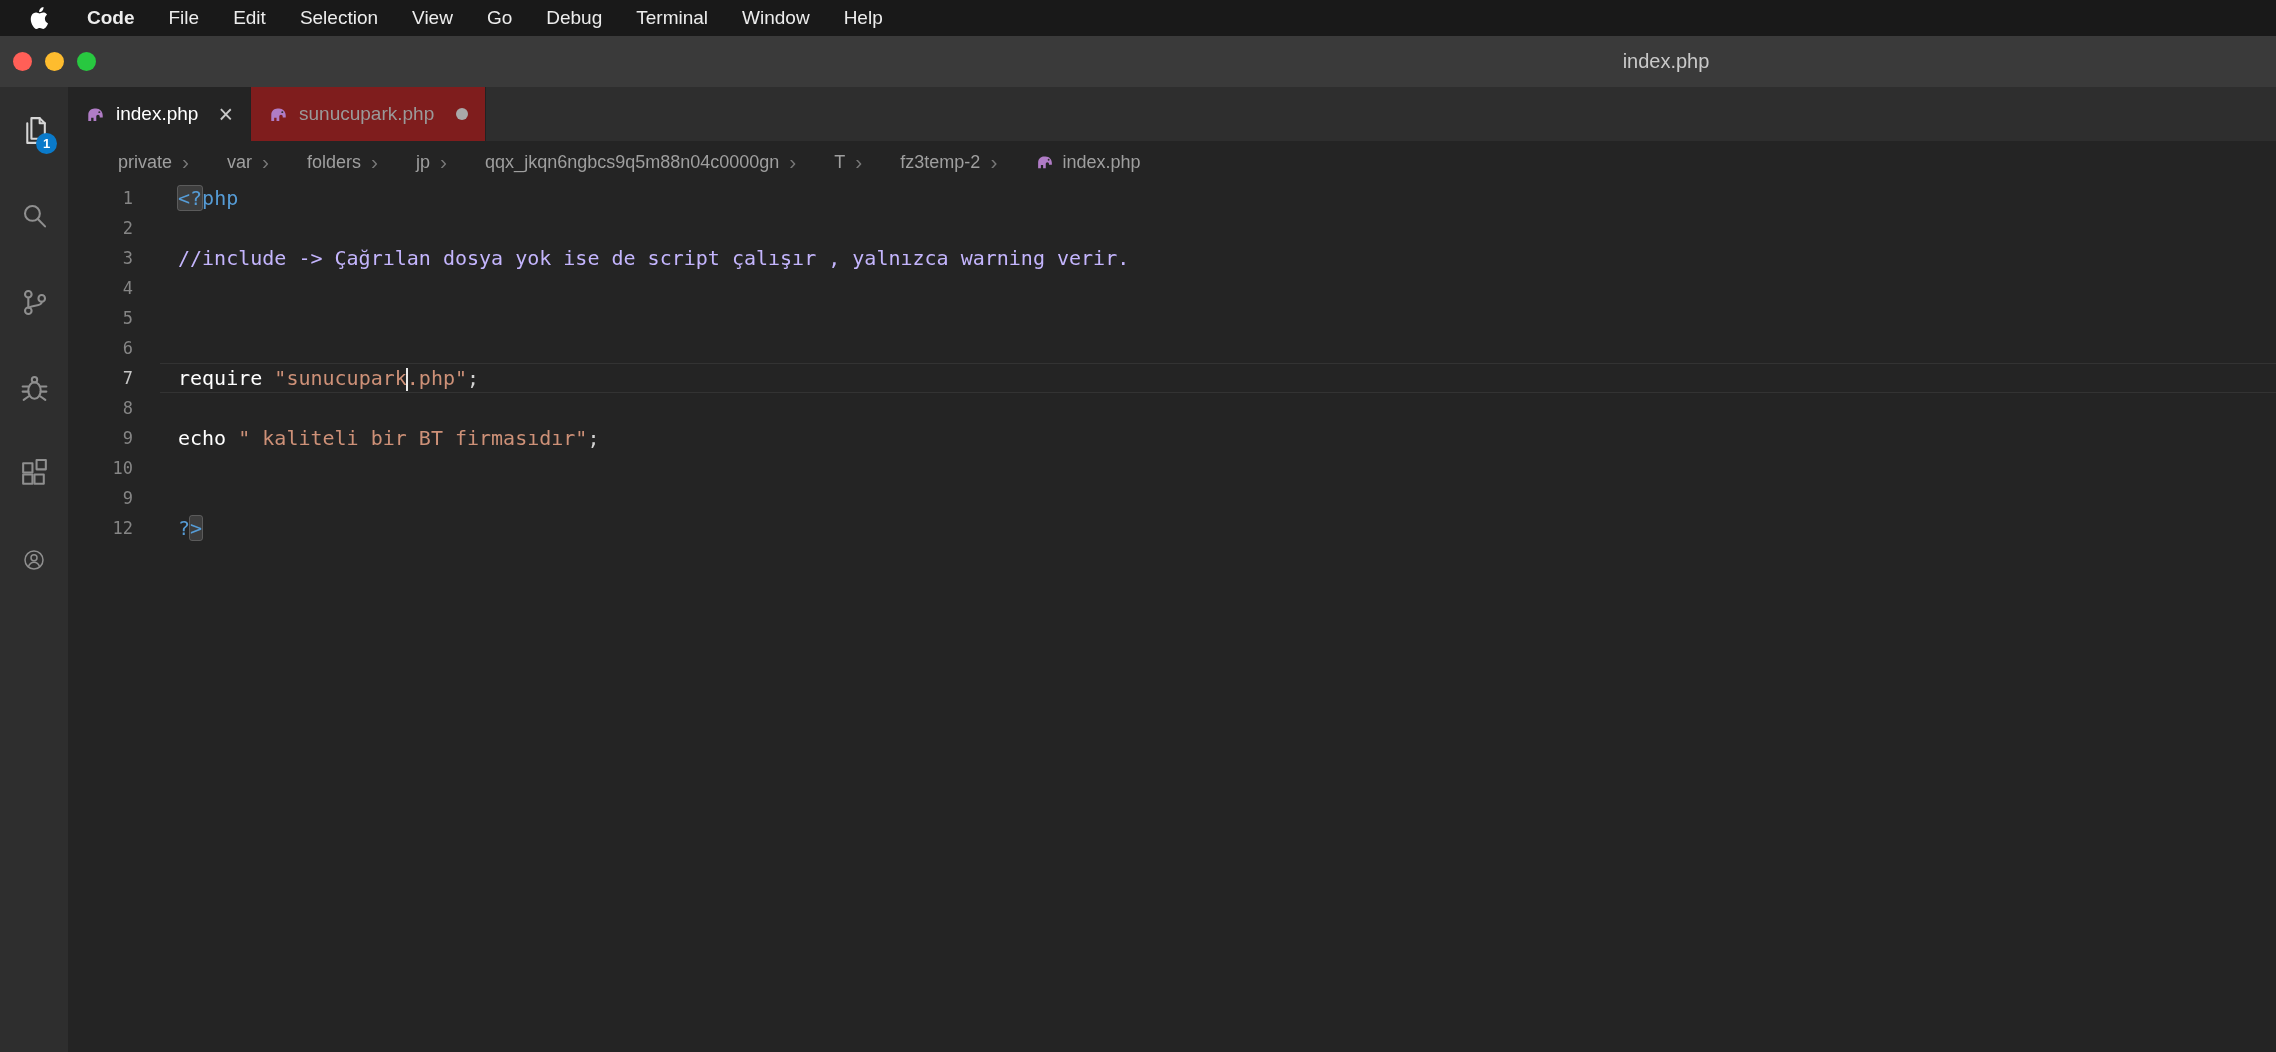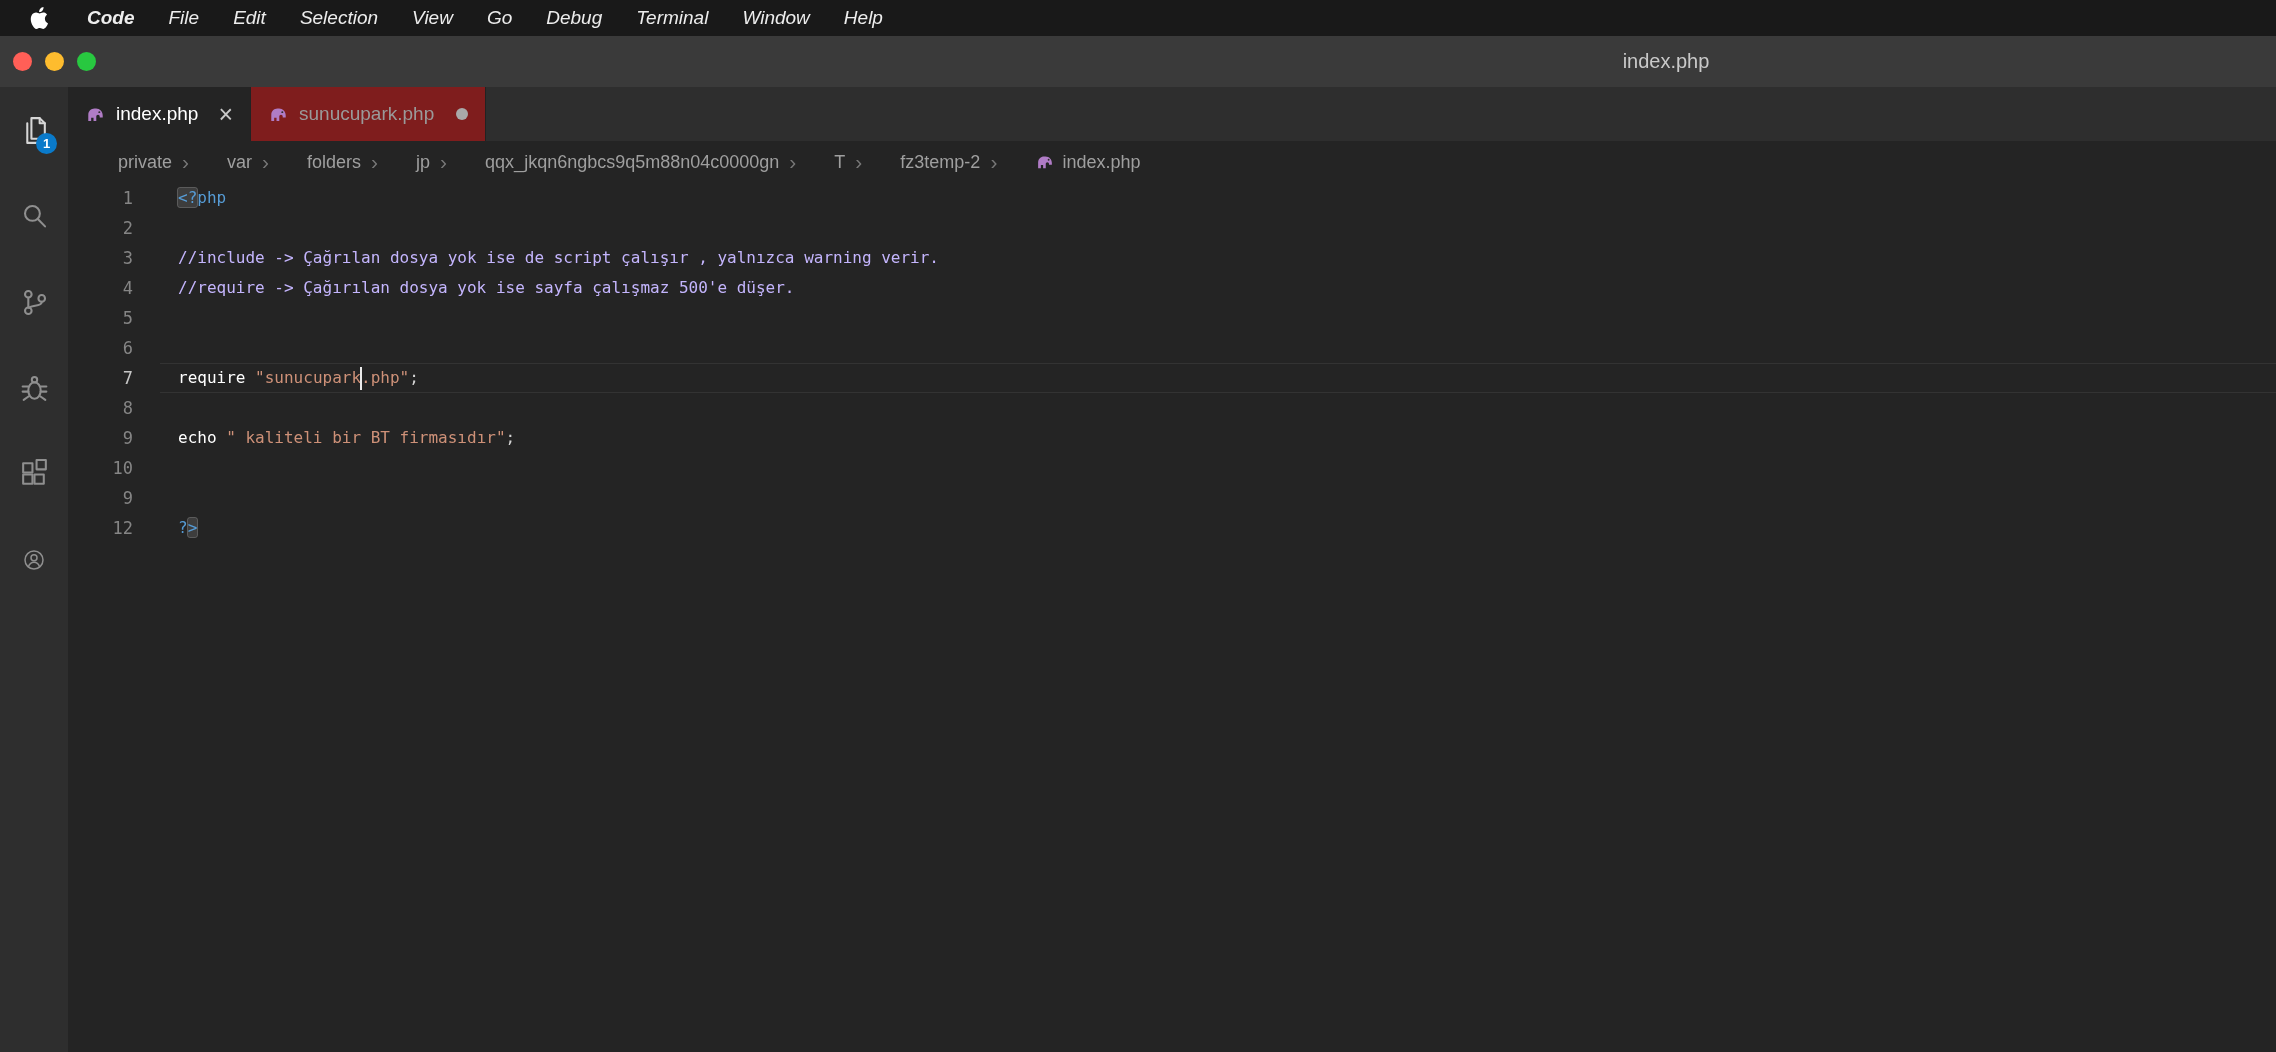--- a/index.html
+++ b/index.html
@@ -1,21 +1,21 @@
 <!DOCTYPE html>
 <html><head>
 <meta charset="utf-8">
 <style>
   * { margin:0; padding:0; box-sizing:border-box; }
   html,body { width:2276px; height:1052px; overflow:hidden; background:#242424;
               font-family:"Liberation Sans", sans-serif; }
 
   
   .menubar { position:absolute; top:0; left:0; right:0; height:36px; background:#191919;
-             display:flex; align-items:center; padding-left:30px; color:#ededed; font-size:19px;font-style:italic; }
+             display:flex; align-items:center; padding-left:30px; color:#ededed; font-size:19px; }
   .apple { display:flex; align-items:center; margin-right:22px; color:#ffffff; }
   .apple svg { width:18px; height:22px; fill:#ffffff; }
   .menu-item { padding:0 17px; height:36px; display:flex; align-items:center; cursor:default; }
   .menu-item.bold { font-weight:bold; }
 
   
   .titlebar { position:absolute; top:36px; left:0; right:0; height:51px; background:#3a3a3a; }
   .lights { position:absolute; left:13px; top:0; bottom:0; display:flex; align-items:center; gap:13px; }
   .light { width:19px; height:19px; border-radius:50%; }
   .wtitle { position:absolute; left:1666px; transform:translateX(-50%); top:0; height:100%;
@@ -49,21 +49,21 @@
   .bitem { display:flex; align-items:center; gap:7px; cursor:pointer;margin-left:28px; }
   .bsep { color:#787878; font-size:21px; margin:0 10px; }
   .bphp svg { width:20px; height:20px; display:block; }
 
   
   .editor { position:absolute; left:68px; top:183px; right:0; bottom:0; background:#242424;
             font-family:"DejaVu Sans Mono", monospace; }
   .line { display:flex; height:30px; line-height:30px; position:relative; }
   .lnum { width:65px; text-align:right; color:#858585; font-size:17px; flex:none; }
   .line.current .lnum { color:#c6c6c6; }
-  .lcode { margin-left:45px; font-size:16px; color:#d4d4d4; white-space:pre; }
+  .lcode { margin-left:45px; font-size:20px; color:#d4d4d4; white-space:pre; }
   .line.current::after { content:""; position:absolute; left:92px; right:0; top:0; bottom:0;
                          border-top:1px solid #333333; border-bottom:1px solid #333333; pointer-events:none; }
   .tk-kw { color:#ffffff; }
   .tk-str { color:#ce9178; }
   .tk-comment { color:#c4b5fd; }
   .tk-tag { color:#569cd6; }
   .tk-plain { color:#d4d4d4; }
   .hl { background:rgba(110,110,110,.35); outline:1px solid rgba(160,160,160,.45); border-radius:2px; }
   .cursor { display:inline-block; width:2px; height:23px; background:#eaeaea;
             vertical-align:middle; margin:0 -1px; }
@@ -220,21 +220,20 @@
       <div class="line">
         <div class="lnum">2</div>
         <div class="lcode"></div>
       </div>
       <div class="line">
         <div class="lnum">3</div>
         <div class="lcode"><span class="tk-comment">//include -&gt; Çağrılan dosya yok ise de script çalışır , yalnızca warning verir.</span></div>
       </div>
       <div class="line">
         <div class="lnum">4</div>
-        <div class="lcode"><span class="tk-comment">//require -&gt; Çağırılan dosya yok ise sayfa çalışmaz 500'e düşer.</span></div>
       </div>
       <div class="line">
         <div class="lnum">5</div>
         <div class="lcode"></div>
       </div>
       <div class="line">
         <div class="lnum">6</div>
         <div class="lcode"></div>
       </div>
       <div class="line current">

